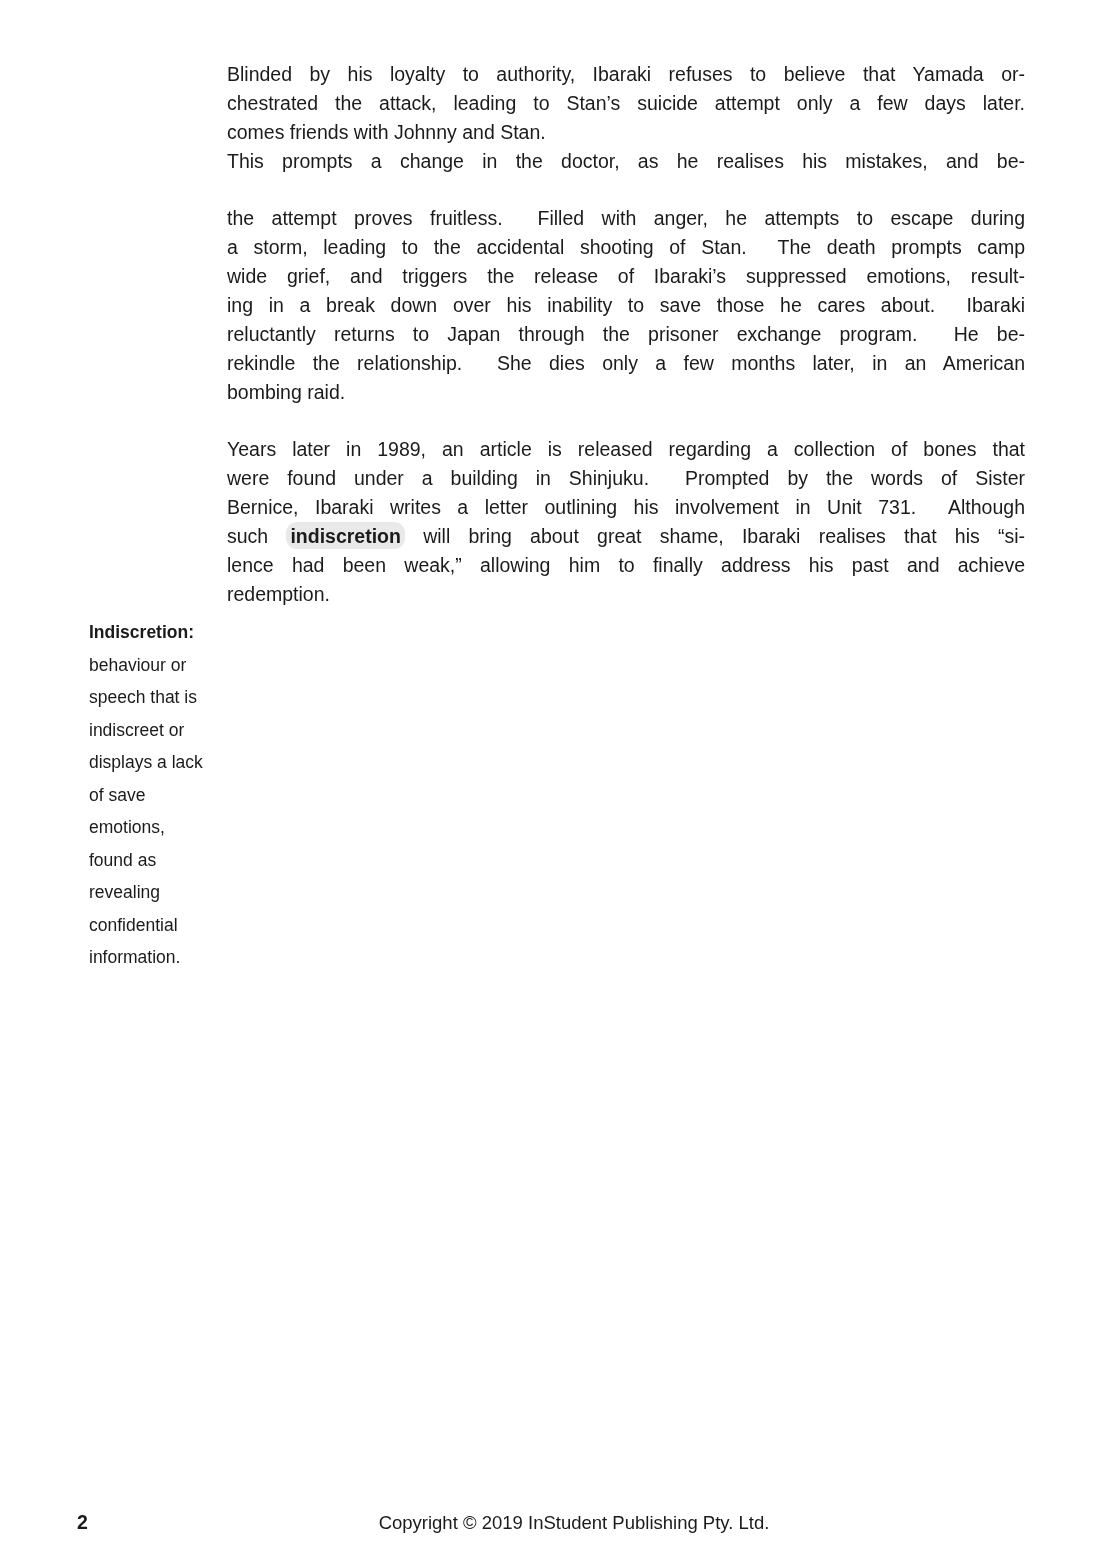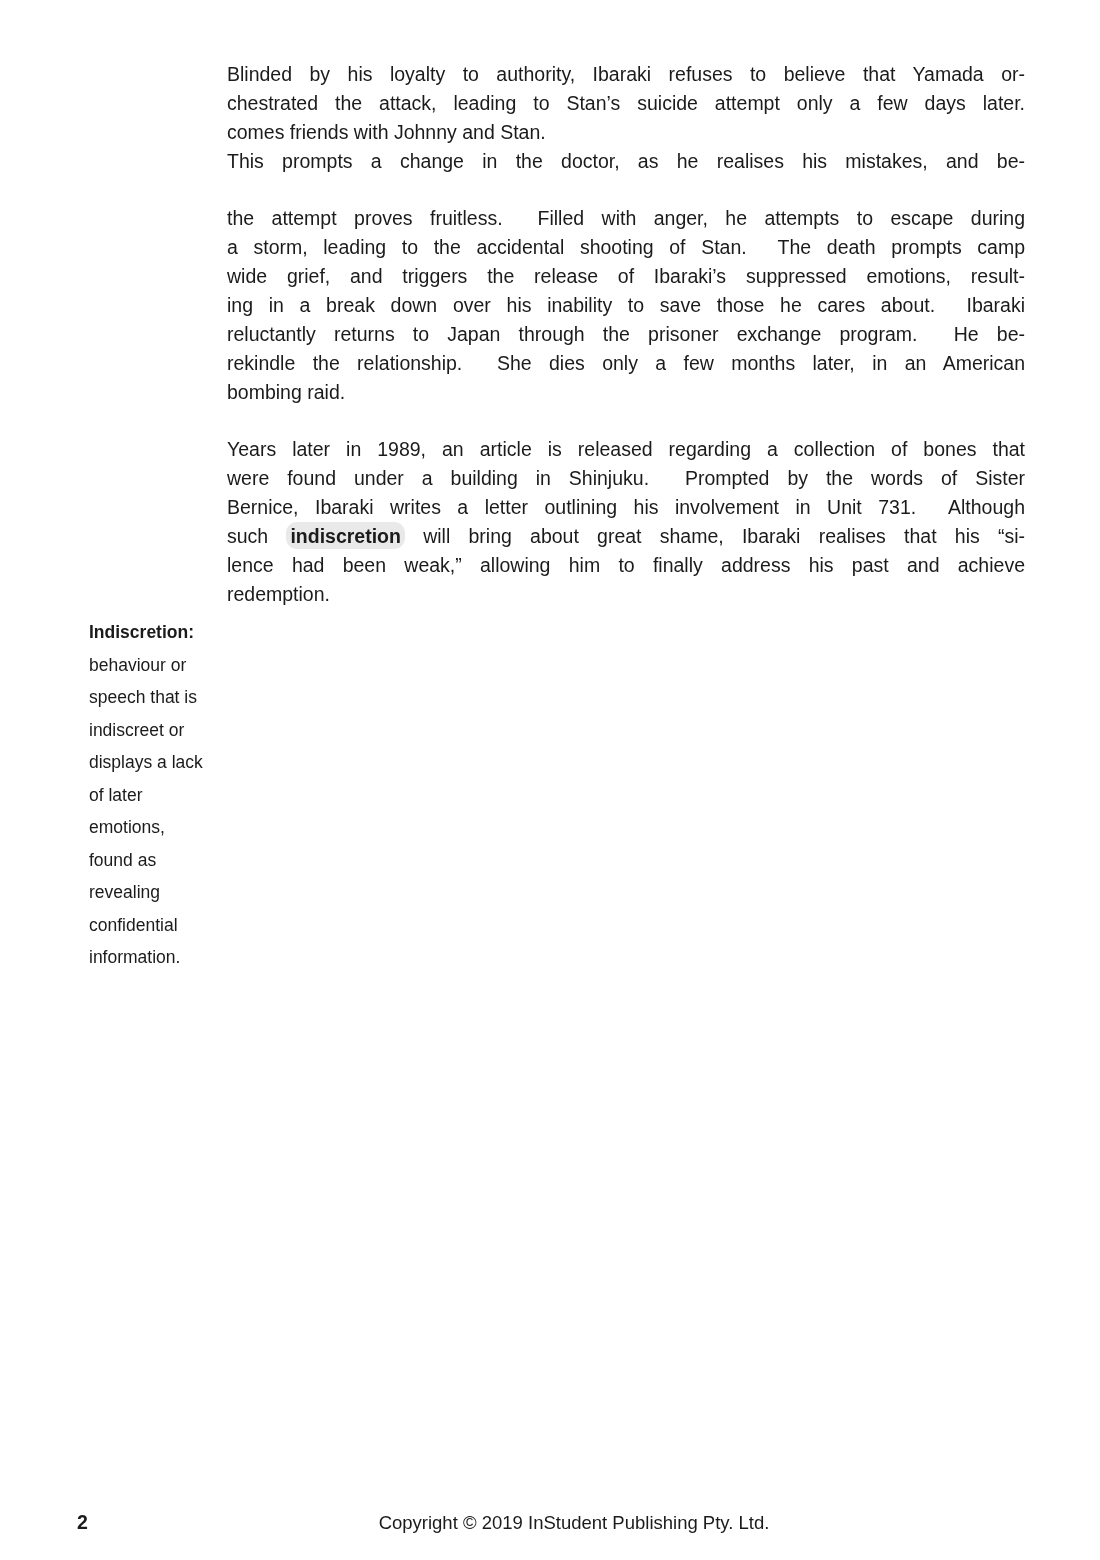--- a/index.html
+++ b/index.html
@@ -70,21 +70,21 @@
 <body>
 
 <div class="page">
 
   <aside class="margin-note" id="margin-note">
       <div class="mline term">Indiscretion:</div>
       <div class="mline">behaviour or</div>
       <div class="mline">speech that is</div>
       <div class="mline">indiscreet or</div>
       <div class="mline">displays a lack</div>
-      <div class="mline">of later</div>
+      <div class="mline">of save</div>
       <div class="mline">emotions,</div>
       <div class="mline">found as</div>
       <div class="mline">revealing</div>
       <div class="mline">confidential</div>
       <div class="mline">information.</div>
     </aside>
 
   <main class="body-col" id="body-col">
       <div class="para">
         <div class="line">Blinded by his loyalty to authority, Ibaraki refuses to believe that Yamada or-</div>

